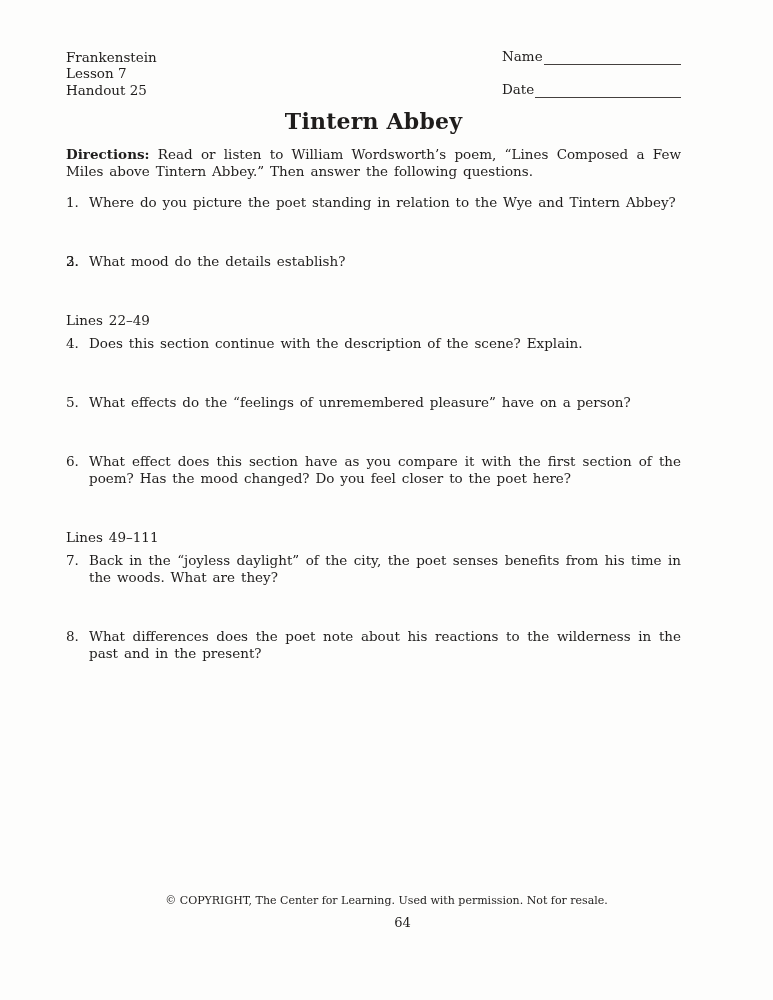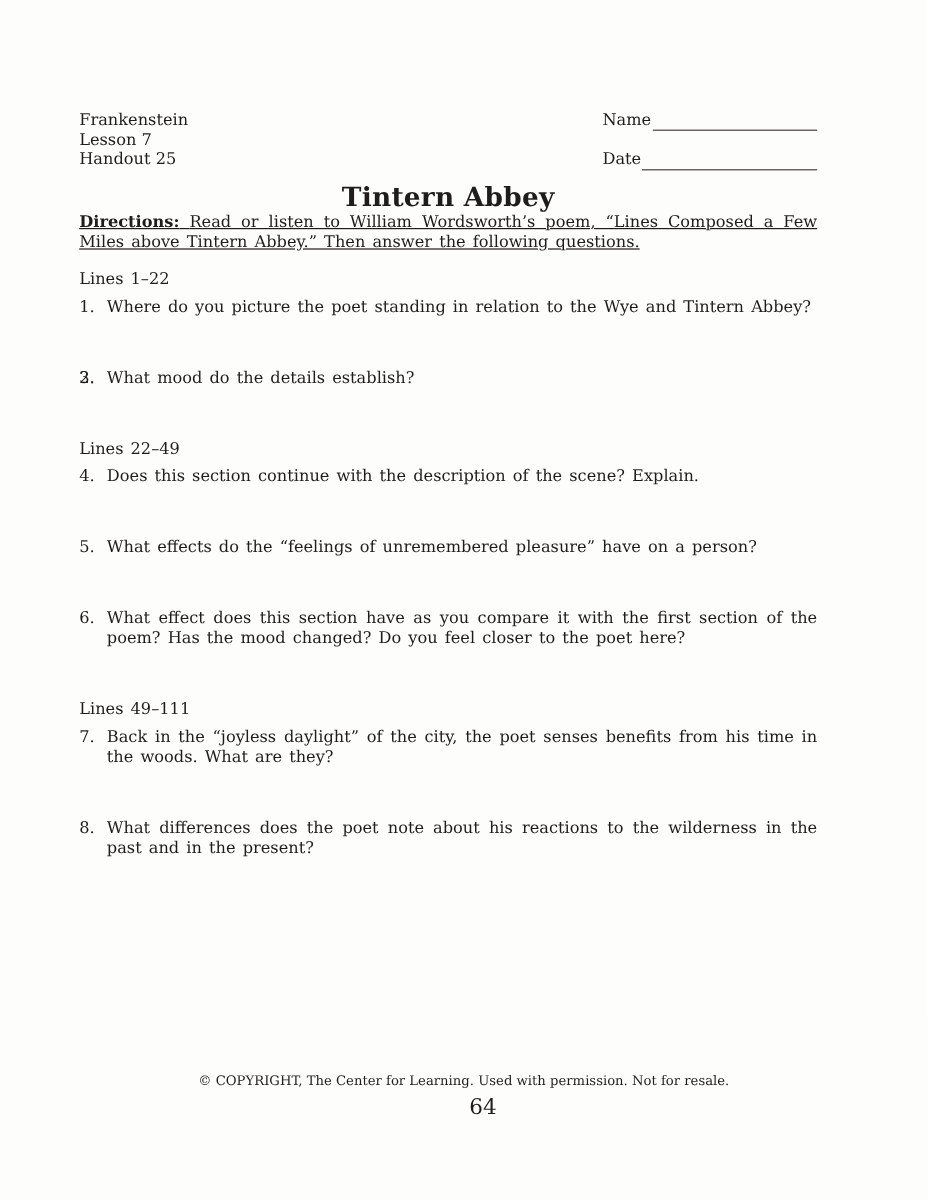--- a/index.html
+++ b/index.html
@@ -17,22 +17,21 @@
     font-family: "DejaVu Serif", "Liberation Serif", serif;
     font-size: 13.5px;
     line-height: 17px;
     box-sizing: border-box;
     padding: 48px 92px 0 66px;
     overflow: hidden;
   }
   .header-row {
     display: flex;
     justify-content: space-between;
-    align-items: flex-start;
-    margin-top: 44px;
+    align-items: flex-end;
   }
   .header-left div {
     line-height: 16.5px;
   }
   .header-right {
     width: 179px;
   }
   .blank-row {
     display: flex;
     align-items: flex-end;
@@ -48,24 +47,23 @@
   }
   .doc-title {
     text-align: center;
     font-weight: bold;
     font-size: 22px;
     line-height: 23px;
     margin-top: 12px;
     letter-spacing: 0.2px;
   }
   .directions {
-    margin-top: 0;
+    margin-top: 13px;
     text-align: justify;
     word-spacing: 0.12em;
-    text-decoration: underline;
   }
   .directions .dir-label {
     font-weight: bold;
   }
   .section-heading {
     margin-top: 0;
     margin-bottom: 6px;
     word-spacing: 0.12em;
   }
   .section:first-of-type {
@@ -88,21 +86,21 @@
     left: 0;
     right: 0;
     top: 894px;
     text-align: center;
   }
   .footer .copyright {
     font-size: 11px;
     line-height: 13px;
   }
   .footer .page-number {
-    font-size: 18px;
+    font-size: 13px;
     margin-top: 7px;
     margin-left: 32px;
   }
 </style>
 </head>
 <body>
 
 <div class="page">
 
   <div class="header-row">
@@ -121,21 +119,20 @@
         <span class="fill-line"></span>
       </div>
     </div>
   </div>
 
   <div class="doc-title">Tintern Abbey</div>
 
   <p class="directions"><span class="dir-label">Directions:</span> <span>Read or listen to William Wordsworth’s poem, “Lines Composed a Few Miles above Tintern Abbey.” Then answer the following questions.</span></p>
 
   <div class="section">
-    <div class="section-heading">Lines 1–22</div>
     <div class="question">
       <span class="q-num">1.</span>
       <span>Where do you picture the poet standing in relation to the Wye and Tintern Abbey?</span>
     </div>
     <div class="question">
       <span class="q-num">2.</span>
     </div>
     <div class="question">
       <span class="q-num">3.</span>
       <span>What mood do the details establish?</span>

